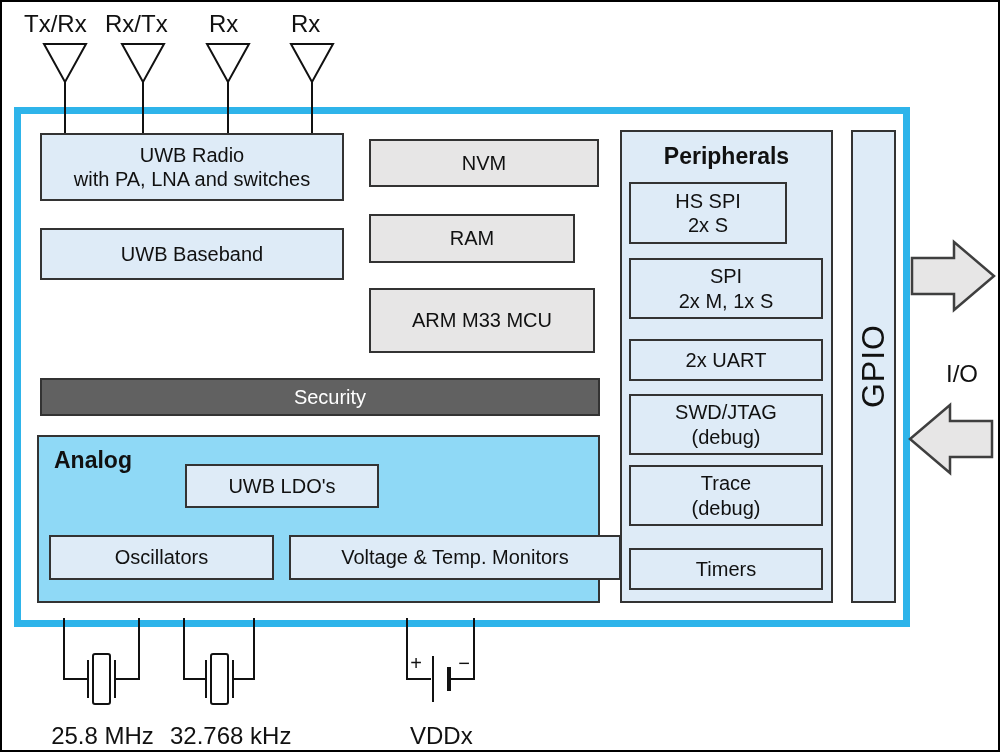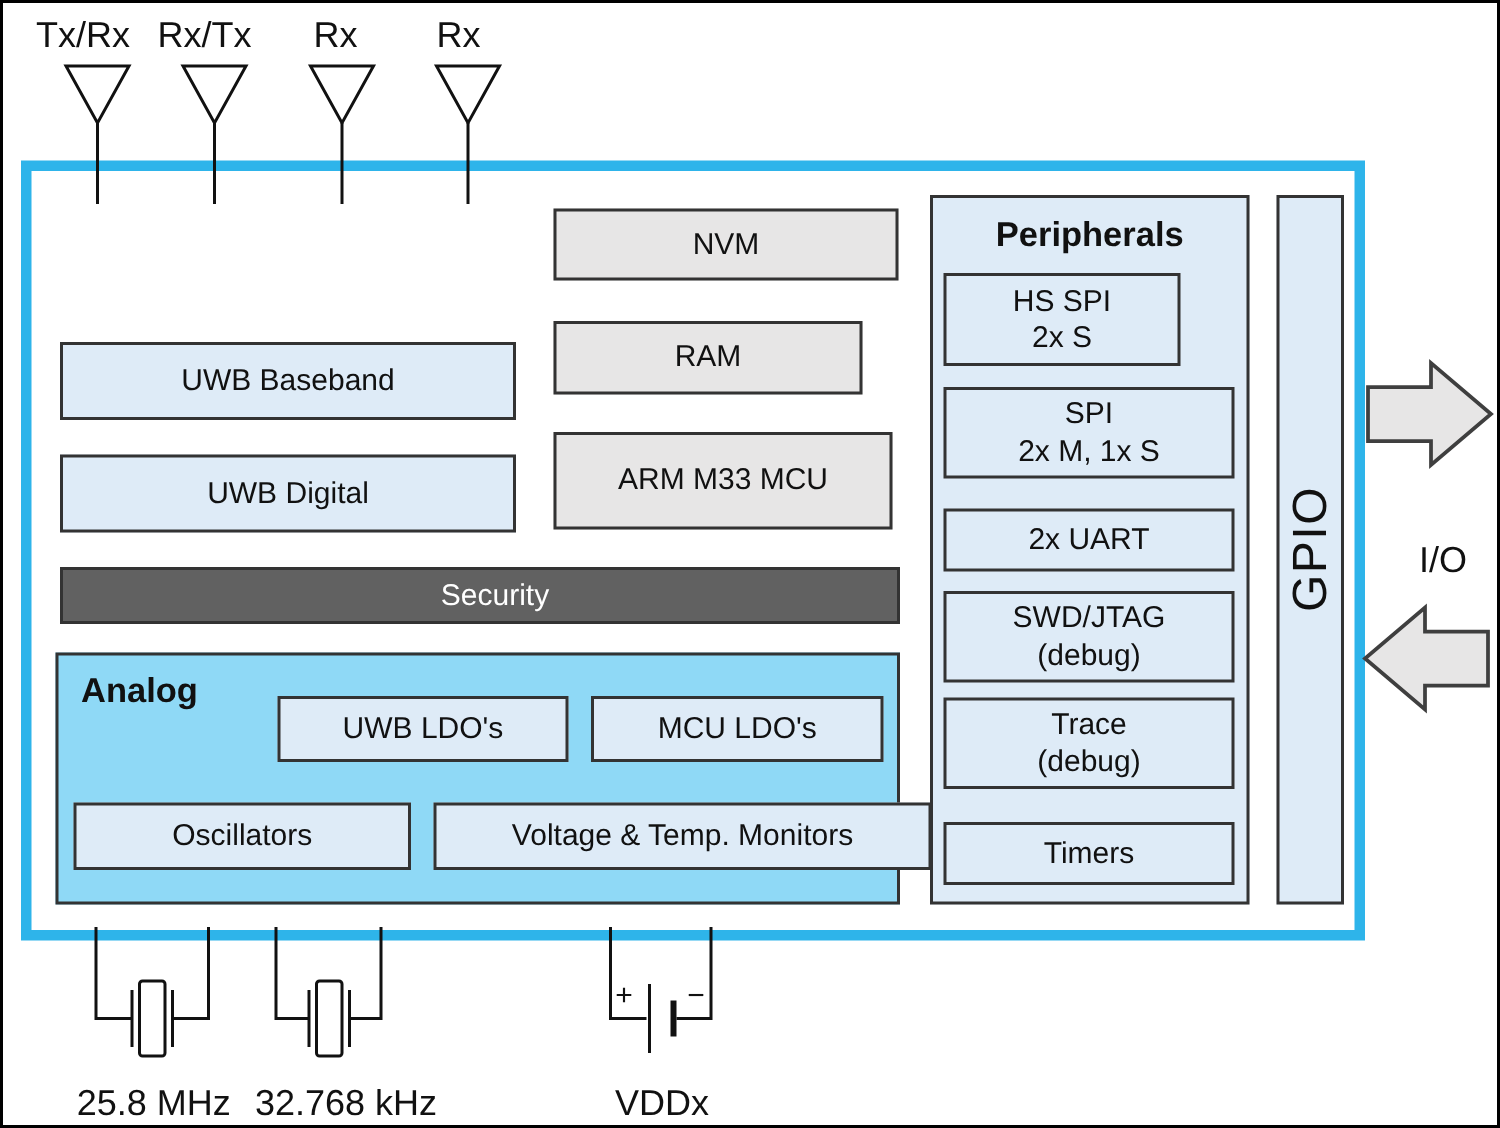--- a/index.html
+++ b/index.html
@@ -156,48 +156,46 @@
     <g>
       <polyline class="wire" points="405,616 405,677 429,677"></polyline>
       <line class="wire" x1="431" y1="654" x2="431" y2="700"></line>
       <line class="plate-thick" x1="447" y1="665" x2="447" y2="689"></line>
       <polyline class="wire" points="449,677 472,677 472,616"></polyline>
       <text x="414" y="668" text-anchor="middle">+</text>
       <text x="462" y="668" text-anchor="middle">−</text>
     </g>
   </svg>
 
+  <div class="box blue" style="left:38px; top:131px; width:304px; height:68px;">
+    <div>UWB Radio</div>
+    <div>with PA, LNA and switches</div>
+  </div>
   <div class="box blue" style="left:38px; top:226px; width:304px; height:52px;">
     <div>UWB Baseband</div>
   </div>
-  <div class="box blue" style="left:38px; top:301px; width:304px; height:52px;">
-    <div>UWB Digital</div>
-  </div>
   <div class="box dark" style="left:38px; top:376px; width:560px; height:38px;padding-left:20px;">
     <div>Security</div>
   </div>
 
   <div class="box gray" style="left:367px; top:137px; width:230px; height:48px;">
     <div>NVM</div>
   </div>
   <div class="box gray" style="left:367px; top:212px; width:206px; height:49px;">
     <div>RAM</div>
   </div>
   <div class="box gray" style="left:367px; top:286px; width:226px; height:65px;">
     <div>ARM M33 MCU</div>
   </div>
 
   <div class="box analog-bg" style="left:35px; top:433px; width:563px; height:168px;">
     <span class="container-title analog-title">Analog</span>
   </div>
   <div class="box blue" style="left:183px; top:462px; width:194px; height:44px;">
     <div>UWB LDO's</div>
-  </div>
-  <div class="box blue" style="left:392px; top:462px; width:195px; height:44px;">
-    <div>MCU LDO's</div>
   </div>
   <div class="box blue" style="left:47px; top:533px; width:225px; height:45px;">
     <div>Oscillators</div>
   </div>
   <div class="box blue" style="left:287px; top:533px; width:332px; height:45px;">
     <div>Voltage &amp; Temp. Monitors</div>
   </div>
 
   <div class="box blue" style="left:618px; top:128px; width:213px; height:473px;">
     <span class="container-title periph-title">Peripherals</span>

